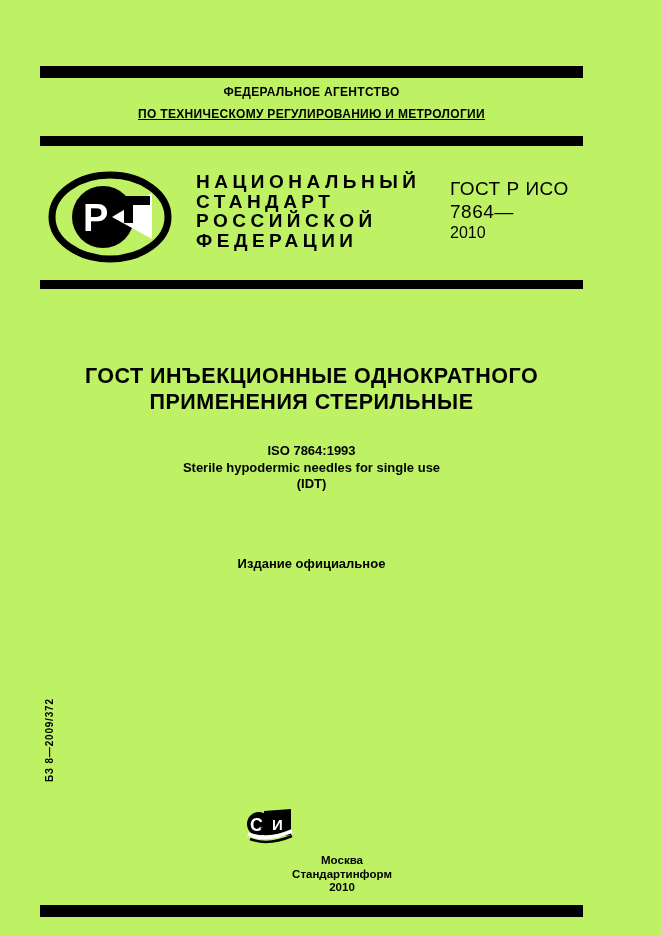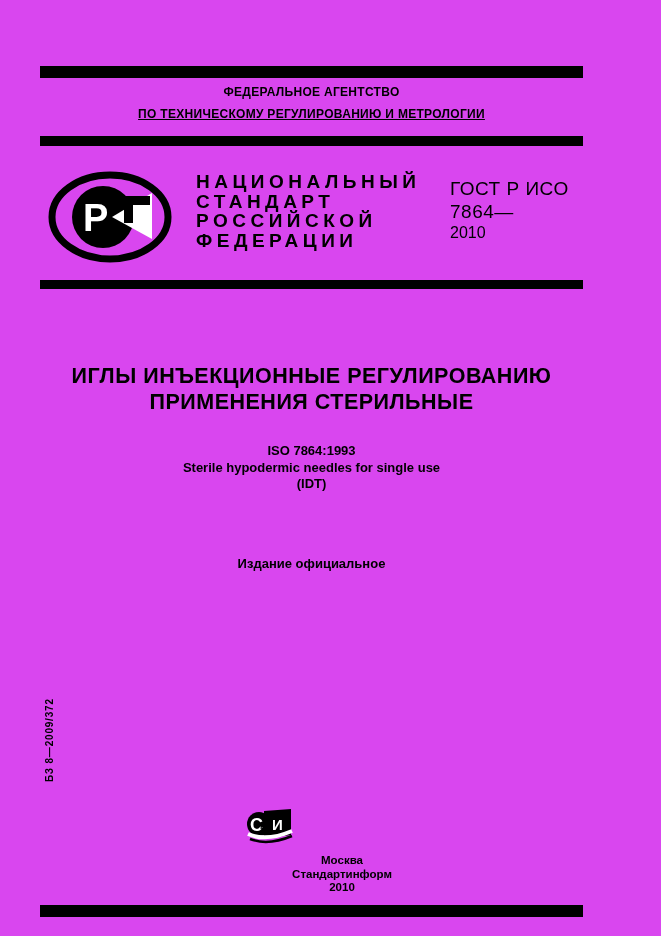--- a/index.html
+++ b/index.html
@@ -1,18 +1,18 @@
 <!DOCTYPE html>
 <html><head>
 <meta charset="utf-8">
 <style>
   html,body{margin:0;padding:0;background:#e9e9e9;}
   .page{
     position:relative;width:661px;height:936px;margin:0 auto;
-    background:#d946ef;overflow:hidden;
+    background:#bef264;overflow:hidden;
     font-family:"Liberation Sans","DejaVu Sans",sans-serif;color:#000;
   }
   .rule{position:absolute;left:40px;width:543px;background:#000;}
   .rule-1{top:66px;height:12px;}
   .rule-2{top:136px;height:10px;}
   .rule-3{top:280px;height:9px;}
   .rule-4{top:905px;height:12px;}
 
   .agency-line{position:absolute;left:40px;width:543px;text-align:center;
     font-weight:bold;font-size:12px;letter-spacing:.3px;}
@@ -77,21 +77,21 @@
 
   <div class="designation">
     <div class="d1">ГОСТ Р ИСО</div>
     <div class="d2">7864—</div>
     <div class="d3">2010</div>
   </div>
 
   <div class="rule rule-3"></div>
 
   <div class="doc-title">
-    <div>ИГЛЫ ИНЪЕКЦИОННЫЕ РЕГУЛИРОВАНИЮ</div>
+    <div>ГОСТ ИНЪЕКЦИОННЫЕ ОДНОКРАТНОГО</div>
     <div>ПРИМЕНЕНИЯ СТЕРИЛЬНЫЕ</div>
   </div>
 
   <div class="reference">
     <div>ISO 7864:1993</div>
     <div>Sterile hypodermic needles for single use</div>
     <div>(IDT)</div>
   </div>
 
   <div class="edition">Издание официальное</div>

